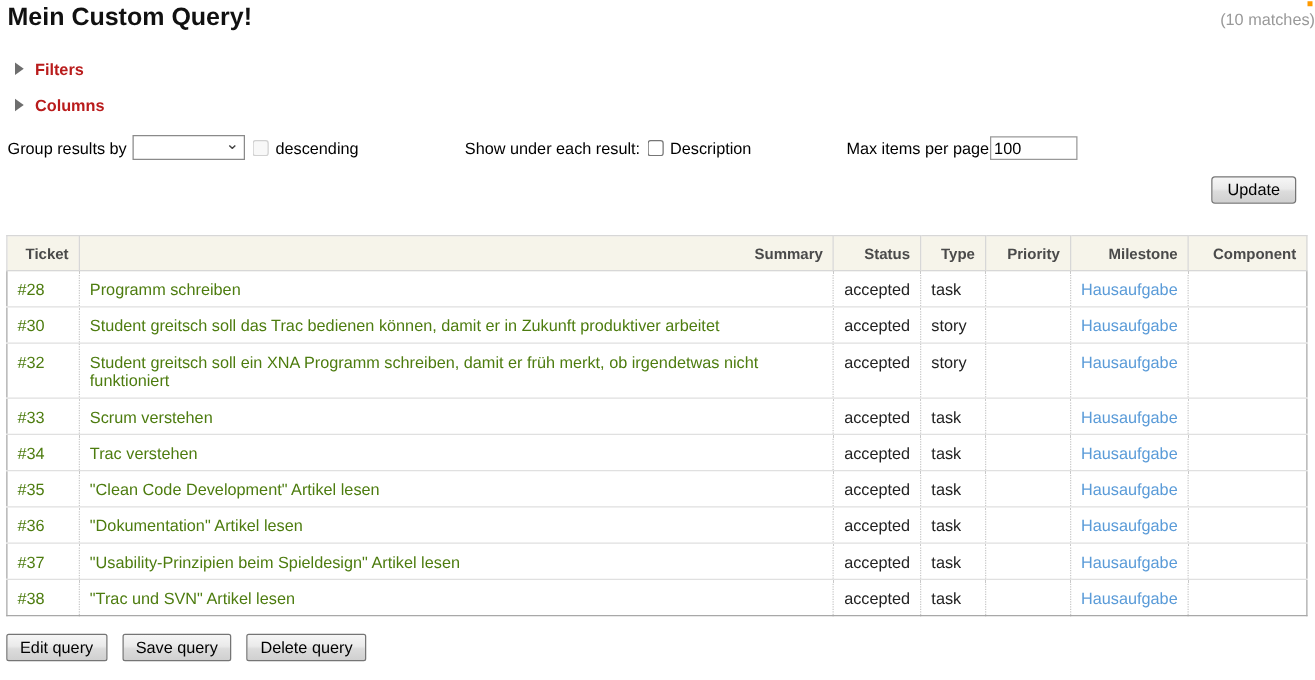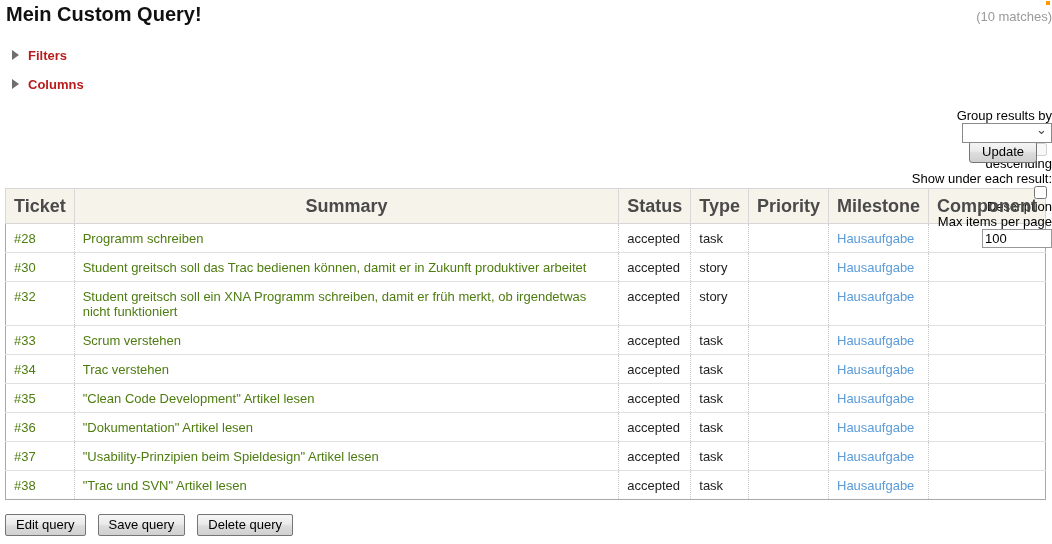--- a/index.html
+++ b/index.html
@@ -41,23 +41,22 @@
     width: 0; height: 0;
     border-left: 7px solid #6e6e6e;
     border-top: 5px solid transparent;
     border-bottom: 5px solid transparent;
     margin-right: 9px;
   }
   .toggle-label { font-weight: bold; color: #b91c1c; font-size: 13px; }
 
   .controls-row {
     margin: 16px 0 0 6px;
-    display: flex; align-items: flex-end;
+    display: flex; align-items: center;
     height: 20px;
-    flex-direction: column;
   }
   .ctl-label { color: #000; }
   .select-wrap { position: relative; margin-left: 5px; display: inline-block; }
   .select-wrap select {
     appearance: none; -webkit-appearance: none;
     width: 90px; height: 20px;
     border: 1px solid #8a8a8a;
     background: #fff;
     border-radius: 0;
     font-family: "Liberation Sans", sans-serif;
@@ -70,21 +69,21 @@
     color: #444; font-size: 13px;
     pointer-events: none;
   }
   input[type="checkbox"] {
     width: 13px; height: 13px;
     margin: 0 5px 0 6px;
   }
   .gap-lg { margin-left: 85px; }
   .gap-md { margin-left: 76px; }
   .max-items-input {
-    margin-left: 17px;
+    margin-left: 1px;
     width: 64px; height: 15px;
     border: 1px solid #999;
     font-family: "Liberation Sans", sans-serif;
     font-size: 13px;
     padding: 1px 2px;
   }
   .update-row {
     margin: 13px 15px 0 0;
     display: flex; justify-content: flex-end;
   }
@@ -102,23 +101,23 @@
     border-collapse: collapse;
     width: 1041px;
     margin: 25px 0 0 5px;
     font-size: 13px;
     border: 1px solid #a8a8a8;
   }
   table.listing thead th {
     background: #f6f4ea;
     border: 1px solid #d7d7d7;
     color: #4a4a4a;
-    text-align: center;
+    text-align: right;
     font-weight: bold;
-    font-size: 18px;
+    font-size: 12px;
     padding: 7px 8px 6px;
     cursor: pointer;
   }
   table.listing tbody td {
     border-left: 1px dotted #c9c9c9;
     border-top: 1px solid #e0e0e0;
     padding: 7px 8px 6px;
     vertical-align: top;
     color: #222;
   }

